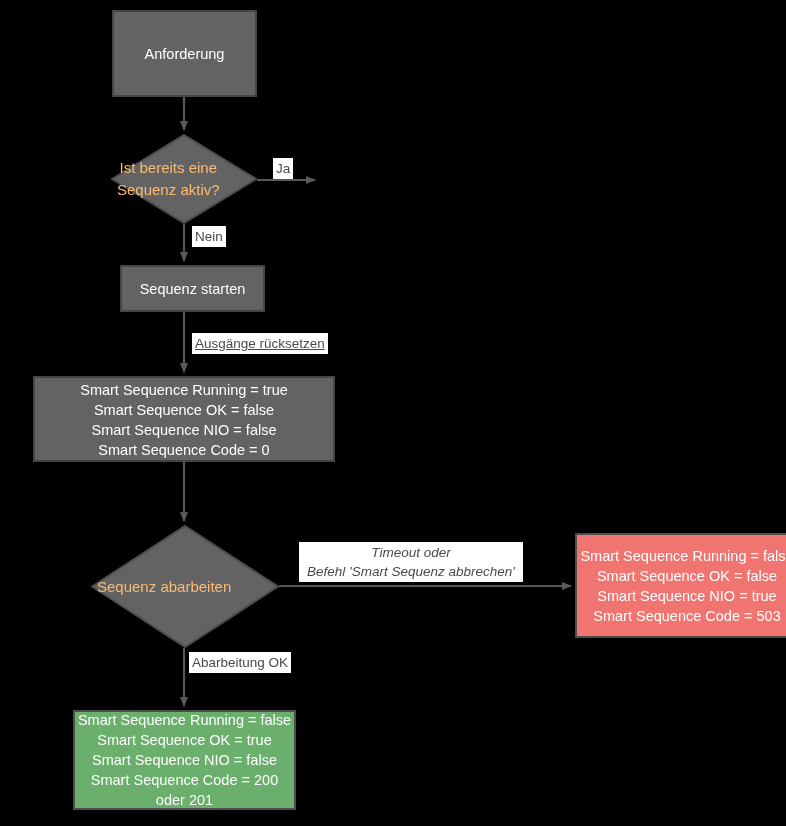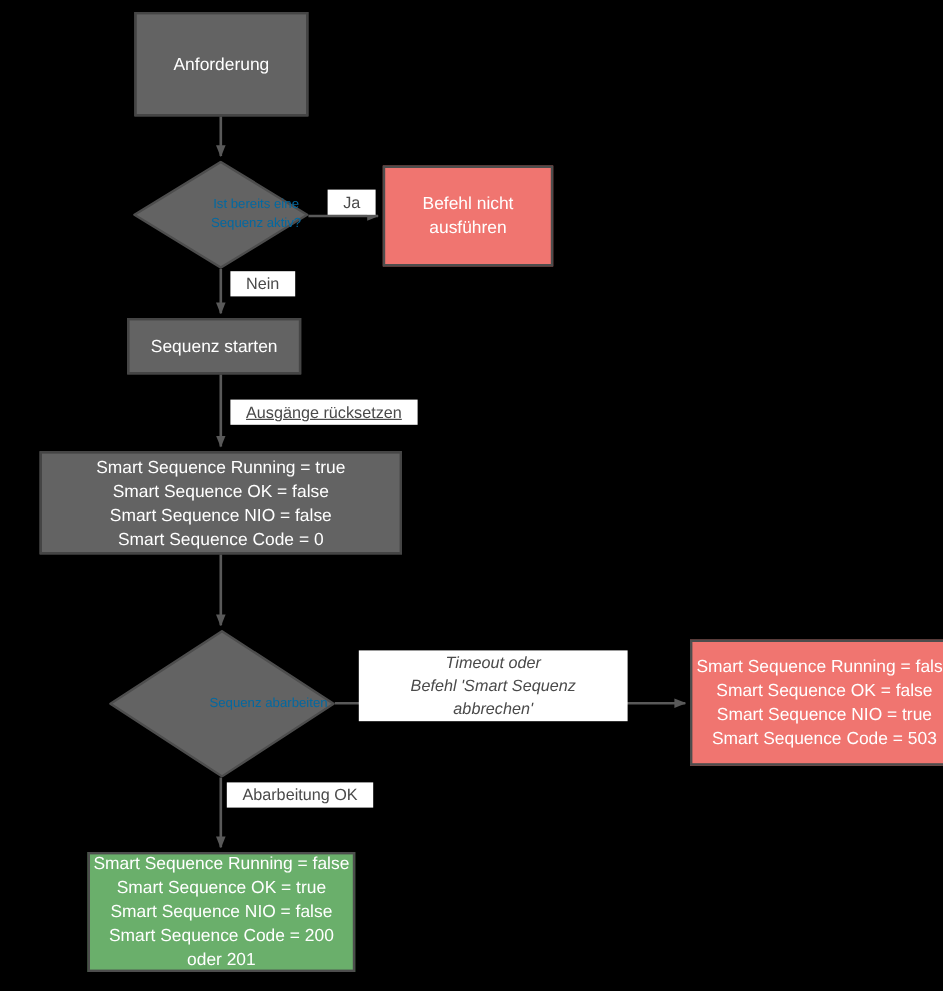--- a/index.html
+++ b/index.html
@@ -36,45 +36,45 @@
     white-space: pre-line;
   }
   .node.gray   { background: #636363; border-color: #454545; }
   .node.red    { background: #f07570; border-color: #4d4d4d; }
   .node.green  { background: #6aaf6b; border-color: #4d4d4d; }
 
   .diamond {
     position: absolute;
     display: flex;
     align-items: center;
-    justify-content: flex-end;
+    justify-content: flex-start;
     text-align: center;
-    color: #0369a1;
-    font-size: 11px;
+    color: #fdba74;
+    font-size: 15px;
     line-height: 1.45;
     white-space: pre-line;
   }
   .diamond > svg {
     position: absolute;
     left: 0; top: 0;
     width: 100%; height: 100%;
   }
   .diamond > span {
     position: relative;
     z-index: 2;
     padding: 0 6px;
   }
 
   .edge-label {
     position: absolute;
     background: #ffffff;
     color: #4a4a4a;
     font-size: 13.5px;
     line-height: 1.42;
-    padding: 1px 13px;
+    padding: 1px 3px;
     white-space: pre-line;
     text-align: center;
     box-sizing: border-box;
   }
   svg.links {
     position: absolute;
     left: 0; top: 0;
     width: 786px;
     height: 826px;
     pointer-events: none;
@@ -112,26 +112,22 @@
   </div>
 
   <div class="diamond" style="left:88px; top:134px; width:146px; height:90px;">
     <svg viewBox="0 0 146 90" preserveAspectRatio="none">
       <polygon points="73,1 145,45 73,89 1,45" fill="#636363" stroke="#4d4d4d" stroke-width="2"></polygon>
     </svg>
     <span>Ist bereits eine
 Sequenz aktiv?</span>
   </div>
 
-  <div class="node red" style="left:296px; top:138px; width:142px; height:84px;">
-    <span>Befehl nicht
-ausführen</span>
-  </div>
 
-  <div class="node gray" style="left:83px; top:265px; width:145px; height:47px;align-items:center;">
+  <div class="node gray" style="left:97px; top:265px; width:145px; height:47px;align-items:center;">
     <span>Sequenz starten</span>
   </div>
 
   <div class="node gray" style="left:10px; top:376px; width:302px; height:86px;align-items:flex-end;">
     <span>Smart Sequence Running = true
 Smart Sequence OK = false
 Smart Sequence NIO = false
 Smart Sequence Code = 0</span>
   </div>
 

